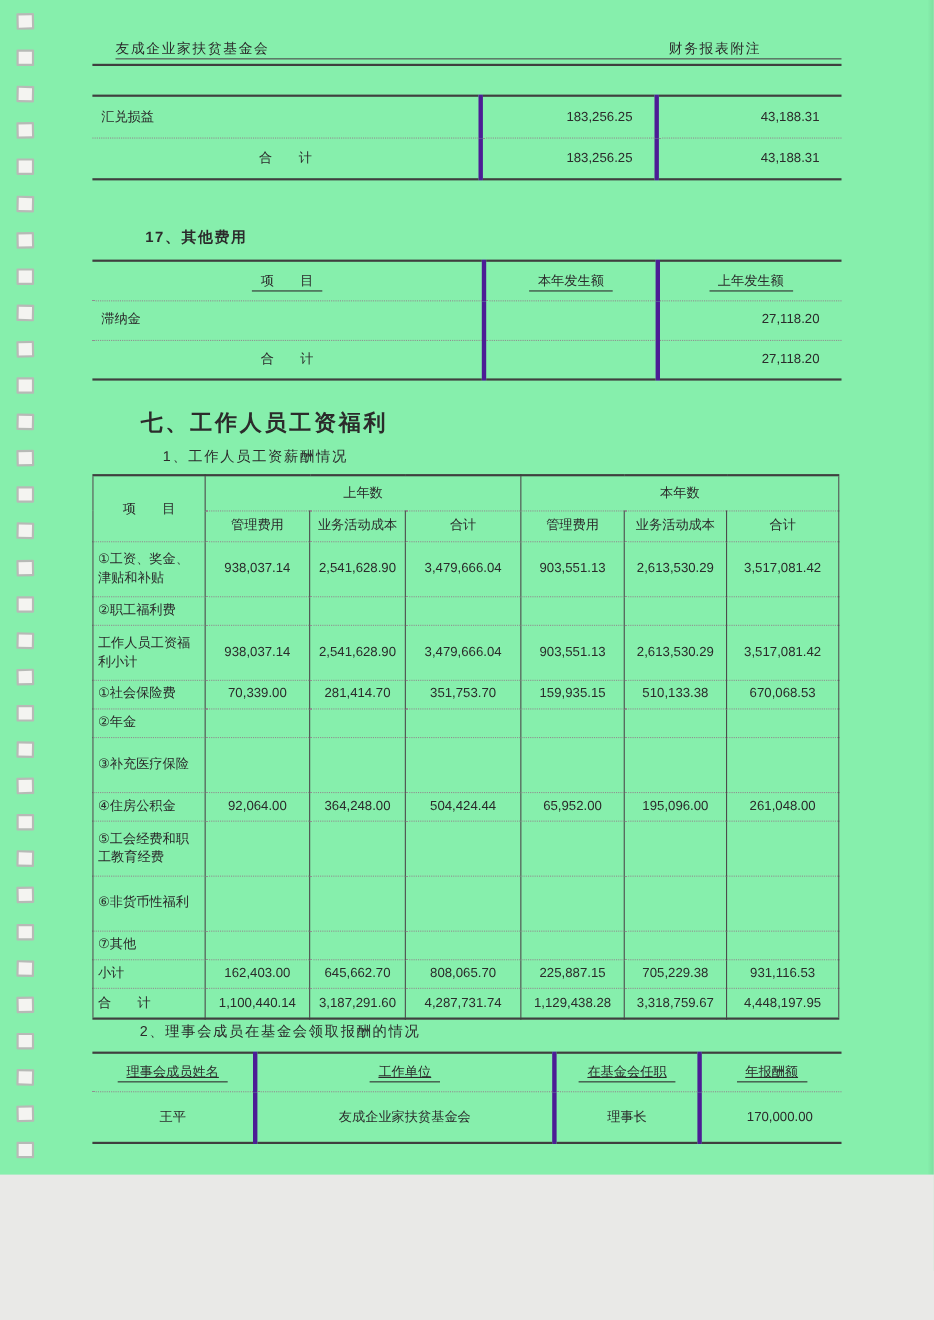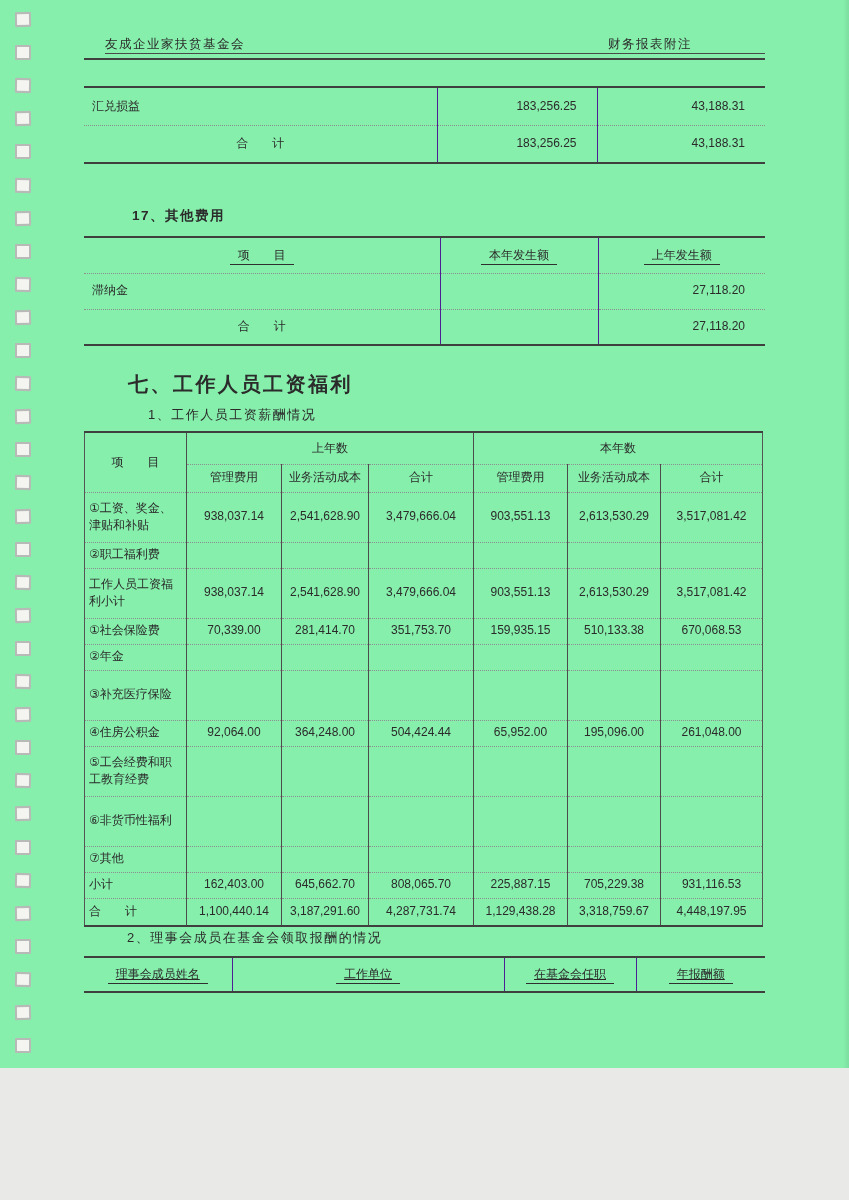--- a/index.html
+++ b/index.html
@@ -19,21 +19,21 @@
   #hdr-left{left:105px;}
   #hdr-right{left:608px;}
   .rule1{position:absolute;left:105px;top:53px;width:660px;height:1px;background:#4a4a4a;}
   .rule2{position:absolute;left:84px;top:58px;width:681px;height:2px;background:#3f3f3f;}
   
   table{border-collapse:collapse;table-layout:fixed;}
   .tbl{position:absolute;left:84px;border-top:2px solid #3f3f3f;border-bottom:2px solid #3f3f3f;}
   td{font-size:12px;vertical-align:middle;padding:2px 6px;overflow:hidden;
      line-height:1.45;word-break:break-all;}
   .tbl tr:not(:last-child) td{border-bottom:1px dotted #8f8f8f;}
-  .vline{border-left:1px solid #4c1d95;margin-left:44px;}
+  .vline{border-left:4px solid #4c1d95;margin-left:44px;}
   .num{text-align:right;padding-right:20px;white-space:nowrap;}
   .cnum{text-align:center;white-space:nowrap;}
   .ctr{text-align:center;}
   .u{border-bottom:1px solid #2f2f2f;padding:0 8px 2px 8px;}
   
   #exchange-table{top:86px;width:681px;}
   #exchange-table tr{height:38px;}
   
   .sec-title{position:absolute;white-space:nowrap;}
   #sec17-title{left:132px;top:207px;font-weight:bold;font-size:13.5px;letter-spacing:1.5px;}
@@ -306,19 +306,25 @@
         <col style="width:132px">
         <col style="width:129px">
       </colgroup>
     <tbody>
         <tr class="hd">
       <td class="ctr"><span class="u">理事会成员姓名</span></td>
       <td class="vline ctr"><span class="u">工作单位</span></td>
       <td class="vline ctr"><span class="u">在基金会任职</span></td>
       <td class="vline ctr"><span class="u">年报酬额</span></td>
     </tr>
+    <tr class="dr">
+      <td class="ctr">王平</td>
+      <td class="vline ctr">友成企业家扶贫基金会</td>
+      <td class="vline ctr">理事长</td>
+      <td class="vline pay">170,000.00</td>
+    </tr>
   </tbody>
     </table>
 
   <div id="page-number">23</div>
   <div class="artifact-line"></div>
 
 </div>
 
 </body></html>

